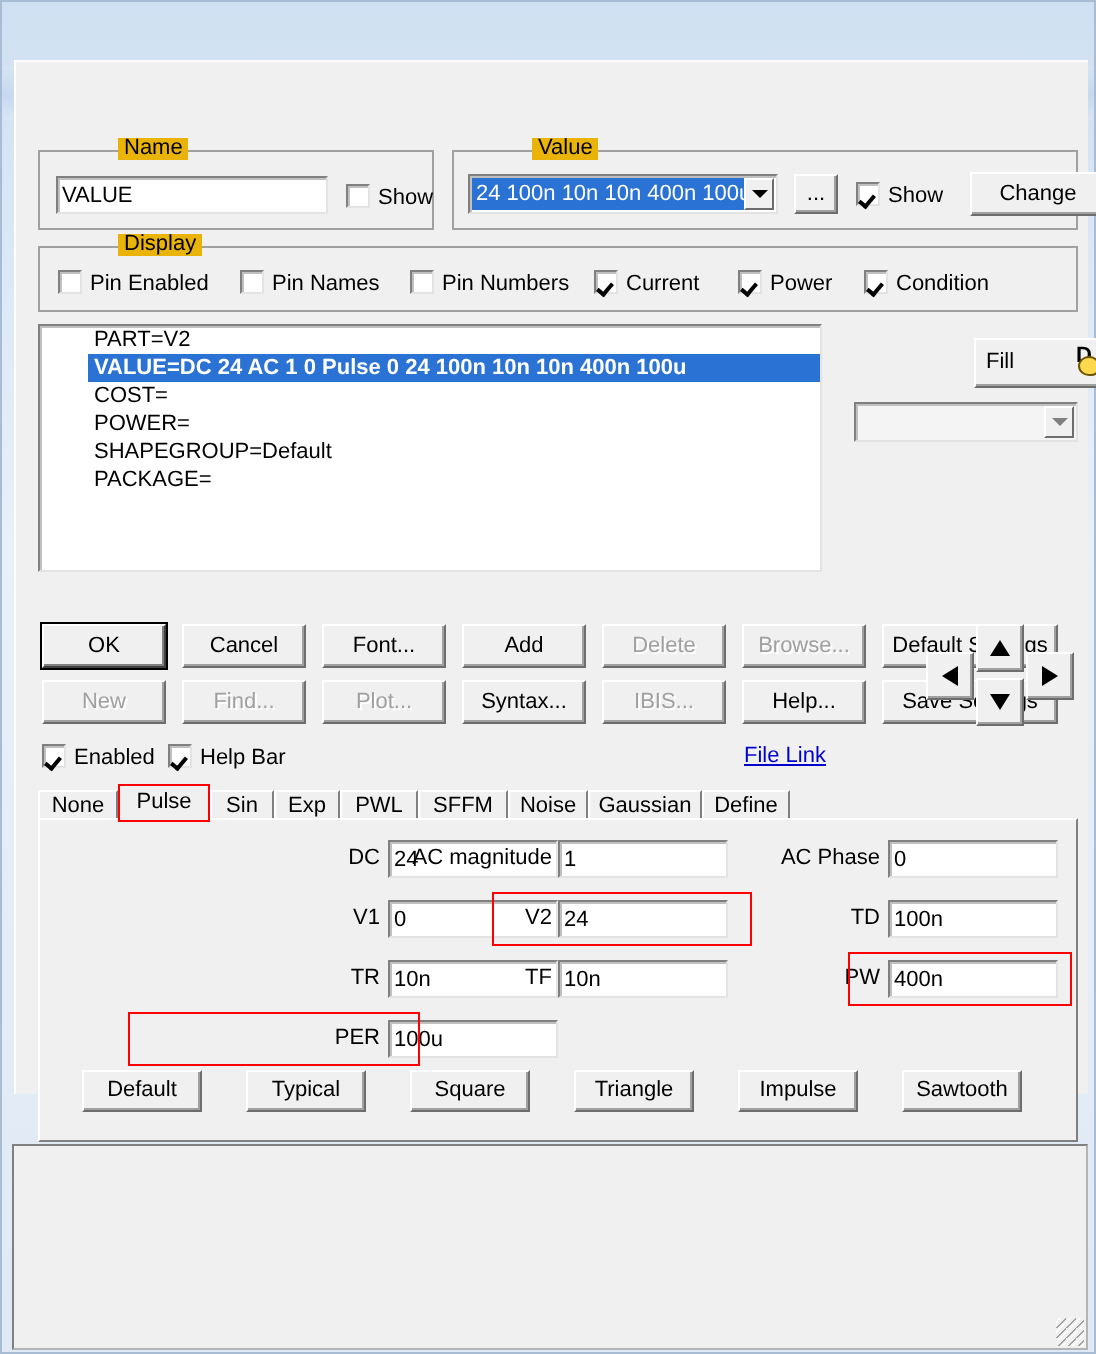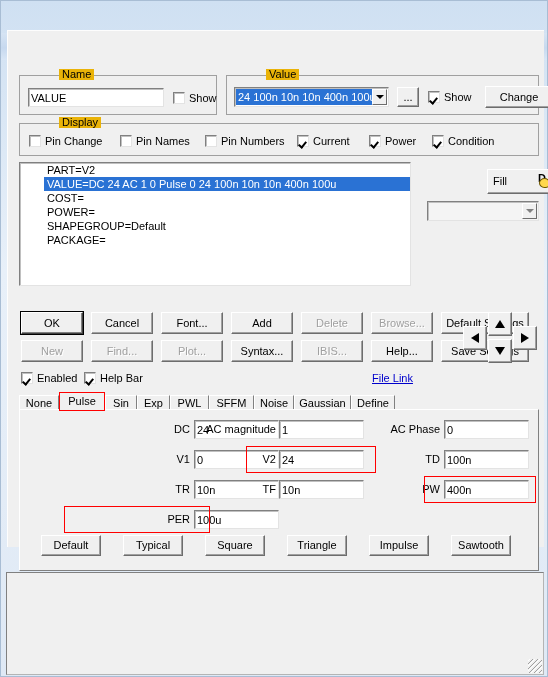--- a/index.html
+++ b/index.html
@@ -212,20 +212,21 @@
     font-size: 11px;
     line-height: 14px;
     height: 14px;
     padding-left: 3px;
     white-space: nowrap;
     cursor: default;
   }
   #attr-list .row.sel {
     background: #2a72d4;
     color: #fff;
+    font-weight: bold;
   }
 
   
   .dbtn { width: 64px; height: 25px; line-height: 23px; text-align: left; padding-left: 5px; }
   #btn-border { left: 411px; top: 138px; }
   #btn-fill   { left: 479px; top: 138px; }
   .dglyph {
     position: absolute; right: 4px; top: 2px;
     font-size: 11px; font-weight: bold; line-height: 12px;
   }
@@ -399,21 +400,21 @@
       </div>
       <div class="btn" id="value-ellipsis">...</div>
       <div class="chk on" id="value-show">
         <span class="box"></span><span>Show</span>
       </div>
       <div class="btn" id="value-change">Change</div>
     </div>
 
     <div class="group" id="grp-display">
       <div class="glabel">Display</div>
-      <div class="chk" style="left:9px"><span class="box"></span><span>Pin Change</span></div>
+      <div class="chk" style="left:9px"><span class="box"></span><span>Pin Enabled</span></div>
       <div class="chk" style="left:100px"><span class="box"></span><span>Pin Names</span></div>
       <div class="chk" style="left:185px"><span class="box"></span><span>Pin Numbers</span></div>
       <div class="chk on" style="left:277px"><span class="box"></span><span>Current</span></div>
       <div class="chk on" style="left:349px"><span class="box"></span><span>Power</span></div>
       <div class="chk on" style="left:412px"><span class="box"></span><span>Condition</span></div>
     </div>
 
     <div id="attr-list">
       <div class="row">PART=V2</div>
       <div class="row sel">VALUE=DC 24 AC 1 0 Pulse 0 24 100n 10n 10n 400n 100u</div>

